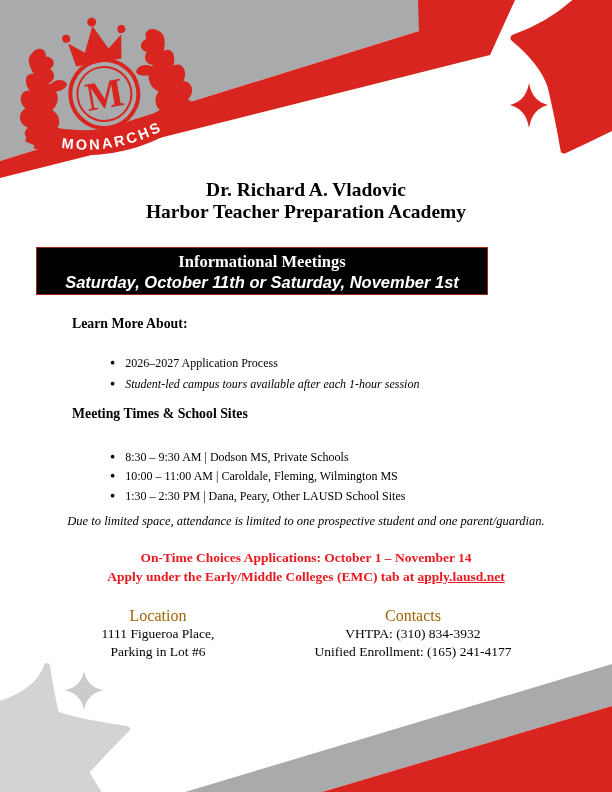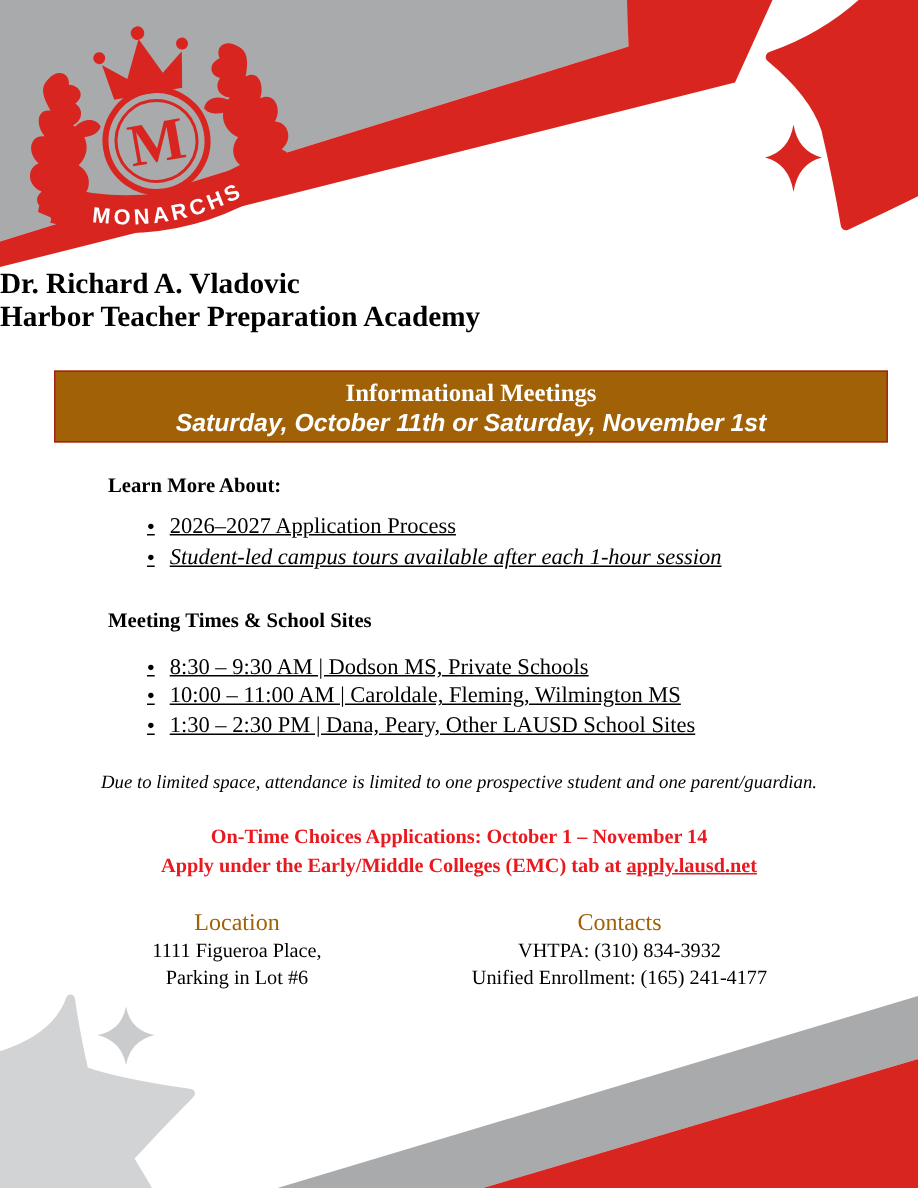--- a/index.html
+++ b/index.html
@@ -6,37 +6,37 @@
   body{
     width:612px;height:792px;position:relative;overflow:hidden;
     background:#ffffff;font-family:"Liberation Serif",serif;color:#000;
   }
   svg{display:block;}
   .layer{position:absolute;left:0;}
   #top-deco{top:0;}
   #bottom-deco{bottom:0;}
   #crest{position:absolute;left:2px;top:6px;}
   .title{
-    position:absolute;top:179px;left:0;width:612px;
+    position:absolute;top:179px;left:0;width:612px;text-align:center;
     font-weight:bold;font-size:19.5px;line-height:22px;
   }
   .banner{
-    position:absolute;top:247px;left:36px;width:556px;height:48px;
-    background:#a16207;border:1px solid #a6201c;color:#fff;text-align:center;
+    position:absolute;top:247px;left:36px;width:452px;height:48px;
+    background:#000000;border:1px solid #a6201c;color:#fff;text-align:center;
     box-sizing:border-box;
   }
   .banner .l1{font-weight:bold;font-size:16.5px;line-height:21px;margin-top:3px;}
   .banner .l2{
     font-family:"Liberation Sans",sans-serif;font-weight:bold;font-style:italic;
     font-size:16.5px;line-height:21px;
   }
   .sec-head{position:absolute;left:72px;font-weight:bold;font-size:13.8px;}
   #learn-head{top:316px;}
   #meet-head{top:406px;}
-  ul.blist{position:absolute;left:94px;margin:4px;padding:0;list-style:none;font-size:15px;text-decoration:underline;}
+  ul.blist{position:absolute;left:94px;margin:16px;padding:0;list-style:none;font-size:12px;}
   #learn-list{top:337px;}
   #learn-list li{line-height:20px;}
   #meet-list{top:432px;}
   #meet-list li{line-height:18.4px;}
   ul.blist li::before{content:"●";font-size:8.5px;position:relative;top:-2px;margin-right:10px;}
   .ital{font-style:italic;}
   .note{
     position:absolute;top:514px;left:0;width:612px;text-align:center;
     font-style:italic;font-size:12.5px;
   }

